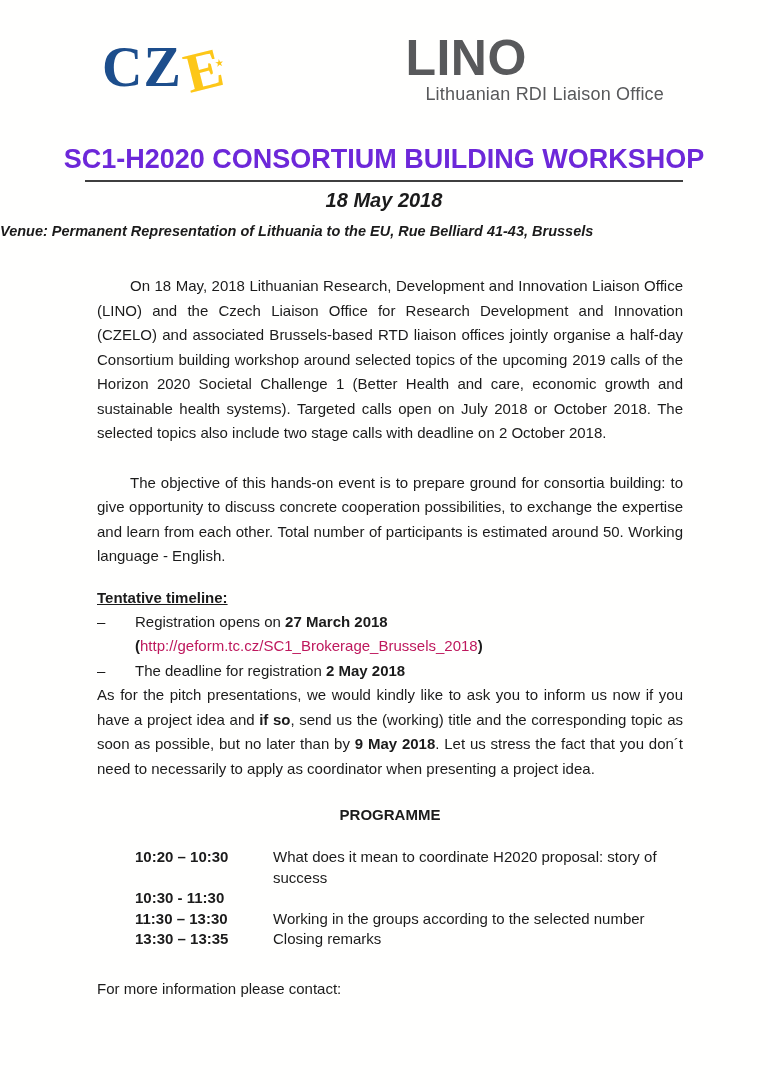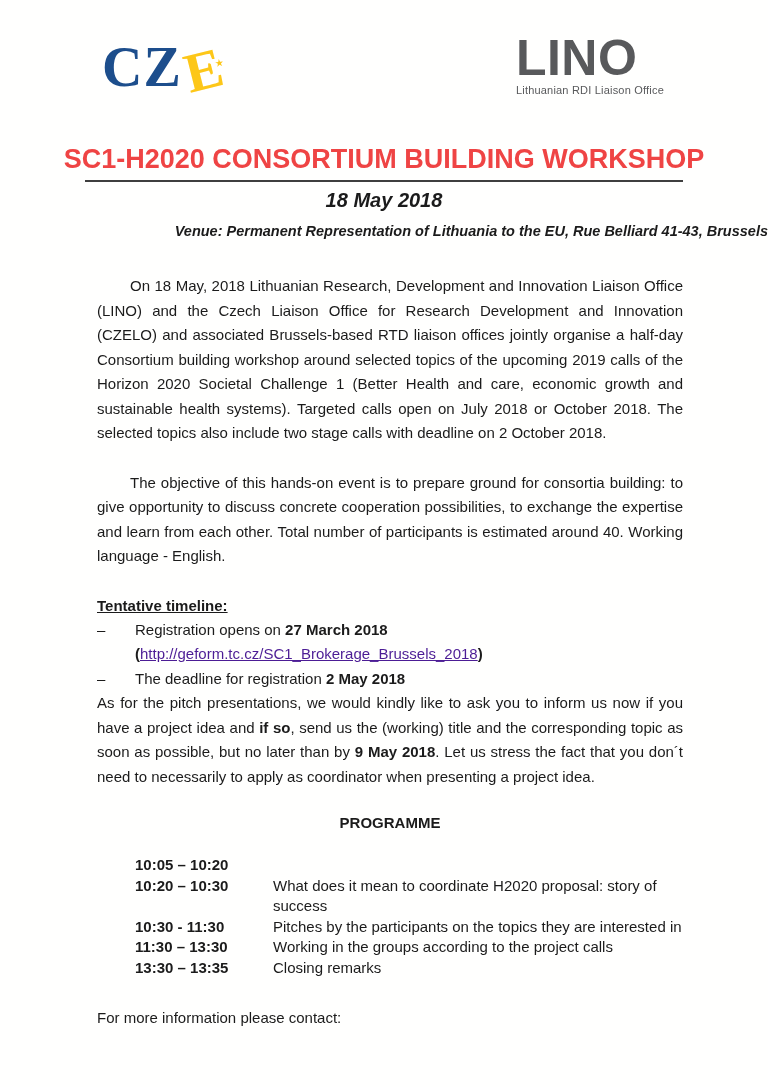--- a/index.html
+++ b/index.html
@@ -15,40 +15,40 @@
     padding:32px 104px 0 102px;height:82px;}
   .czelo-logo{font-family:"Liberation Serif",serif;font-weight:bold;
     font-size:56px;line-height:70px;color:#1d4e8c;letter-spacing:1px;white-space:nowrap;}
   .czelo-e{color:#fdc718;display:inline-block;transform:rotate(-14deg) translateY(3px);
     position:relative;margin:0 2px;}
   .czelo-star{position:absolute;right:-9px;top:20px;font-size:24px;line-height:1;
     color:#fdc718;-webkit-text-stroke:2.5px #ffffff;transform:rotate(6deg);}
   .lino-logo{text-align:left;padding-top:4px;}
   .lino-name{font-family:"Liberation Sans",sans-serif;font-weight:bold;
     font-size:50px;line-height:44px;color:#58595b;letter-spacing:0.5px;}
-  .lino-tagline{font-size:11px;color:#58595b;margin-top:4px;letter-spacing:0.2px;}
+  .lino-tagline{font-size:18px;color:#58595b;margin-top:4px;letter-spacing:0.2px;margin-left:20px;}
 
   
-  .doc-title{margin-top:30px;text-align:center;color:#ef4444;font-weight:bold;
+  .doc-title{margin-top:30px;text-align:center;color:#6d28d9;font-weight:bold;
     font-size:27px;line-height:30px;}
   .title-rule{border:none;border-top:2px solid #3f3f3f;margin:6px 85px 0 85px;}
   .doc-date{margin-top:7px;text-align:center;font-weight:bold;font-style:italic;font-size:20px;}
-  .doc-venue{margin-top:11px;text-align:right;font-weight:bold;font-style:italic;font-size:14.5px;padding-left:12px;}
+  .doc-venue{margin-top:11px;text-align:left;font-weight:bold;font-style:italic;font-size:14.5px;}
 
   
   .content{padding:0 85px 0 97px;}
   .para{margin:0;text-align:justify;line-height:24.5px;}
   .para.indent{text-indent:33px;}
   .p-intro{margin-top:35px;}
   .p-objective{margin-top:25px;}
-  .section-h{margin-top:25px;font-weight:bold;text-decoration:underline;line-height:24px;}
+  .section-h{margin-top:17px;font-weight:bold;text-decoration:underline;line-height:24px;}
   .bullet{display:flex;line-height:24.5px;}
   .bullet .dash{width:38px;flex:0 0 38px;}
   b{font-weight:bold;}
-  .link{color:#4c1d95;text-decoration:underline;cursor:pointer;}
+  .link{color:#be185d;cursor:pointer;}
   .p-pitch{margin-top:0;}
 
   
   .programme-h{margin-top:22px;text-align:center;font-weight:bold;line-height:24px;}
   .schedule{margin-top:20px;margin-left:38px;line-height:20.6px;}
   .sched-row{display:flex;}
   .sched-time{flex:0 0 138px;font-weight:bold;}
   .sched-activity{flex:1;}
 
   
@@ -69,53 +69,51 @@
 
   <div class="doc-title">SC1-H2020 CONSORTIUM BUILDING WORKSHOP</div>
   <hr class="title-rule">
   <div class="doc-date">18 May 2018</div>
   <div class="doc-venue">Venue: Permanent Representation of Lithuania to the EU, Rue Belliard 41-43, Brussels</div>
 
   <div class="content">
 
     <p class="para indent p-intro">On 18 May, 2018 Lithuanian Research, Development and Innovation Liaison Office (LINO) and the Czech Liaison Office for Research Development and Innovation (CZELO) and associated Brussels-based RTD liaison offices jointly organise a half-day Consortium building workshop around selected topics of the upcoming 2019 calls of the Horizon 2020 Societal Challenge 1 (Better Health and care, economic growth and sustainable health systems). Targeted calls open on July 2018 or October 2018. The selected topics also include two stage calls with deadline on 2 October 2018.</p>
 
-    <p class="para indent p-objective">The objective of this hands-on event is to prepare ground for consortia building: to give opportunity to discuss concrete cooperation possibilities, to exchange the expertise and learn from each other. Total number of participants is estimated around 40. Working language -  English.</p>
+    <p class="para indent p-objective">The objective of this hands-on event is to prepare ground for consortia building: to give opportunity to discuss concrete cooperation possibilities, to exchange the expertise and learn from each other. Total number of participants is estimated around 50. Working language -  English.</p>
 
     <div class="section-h">Tentative timeline:</div>
 
     <div class="bullet">
       <span class="dash">–</span>
       <span><span>Registration opens on </span><b>27 March 2018 (</b><a class="link">http://geform.tc.cz/SC1_Brokerage_Brussels_2018</a><b>)</b></span>
     </div>
 
     <div class="bullet">
       <span class="dash">–</span>
       <span><span>The deadline for registration </span><b>2 May 2018</b></span>
     </div>
 
     <p class="para p-pitch"><span>As for the pitch presentations, we would kindly like to ask you to inform us now if you have a project idea and </span><b>if so</b><span>, send us the (working) title and the corresponding topic as soon as possible, but no later than by </span><b>9 May 2018</b><span>. Let us stress the fact that you don´t need to necessarily to apply as coordinator when presenting a project idea.</span></p>
 
     <div class="programme-h">PROGRAMME</div>
 
     <div class="schedule">
       <div class="sched-row">
-        <span class="sched-time">10:05 – 10:20</span>
       </div>
       <div class="sched-row">
         <span class="sched-time">10:20 – 10:30</span>
         <span class="sched-activity">What does it mean to coordinate H2020 proposal: story of success</span>
       </div>
       <div class="sched-row">
         <span class="sched-time">10:30 - 11:30</span>
-        <span class="sched-activity">Pitches by the participants on the topics they are interested in</span>
       </div>
       <div class="sched-row">
         <span class="sched-time">11:30 – 13:30</span>
-        <span class="sched-activity">Working in the groups according to the project calls</span>
+        <span class="sched-activity">Working in the groups according to the selected number</span>
       </div>
       <div class="sched-row">
         <span class="sched-time">13:30 – 13:35</span>
         <span class="sched-activity">Closing remarks</span>
       </div>
     </div>
 
     <div class="contact-h">For more information please contact:</div>
 
   </div>

